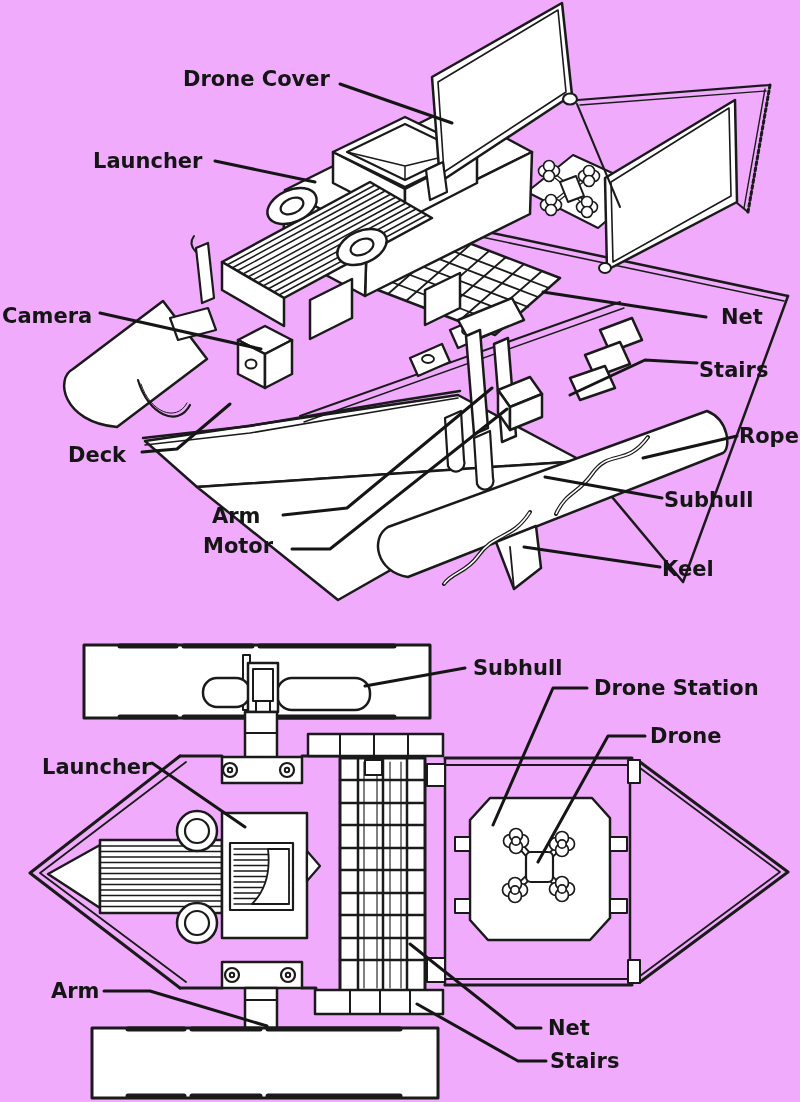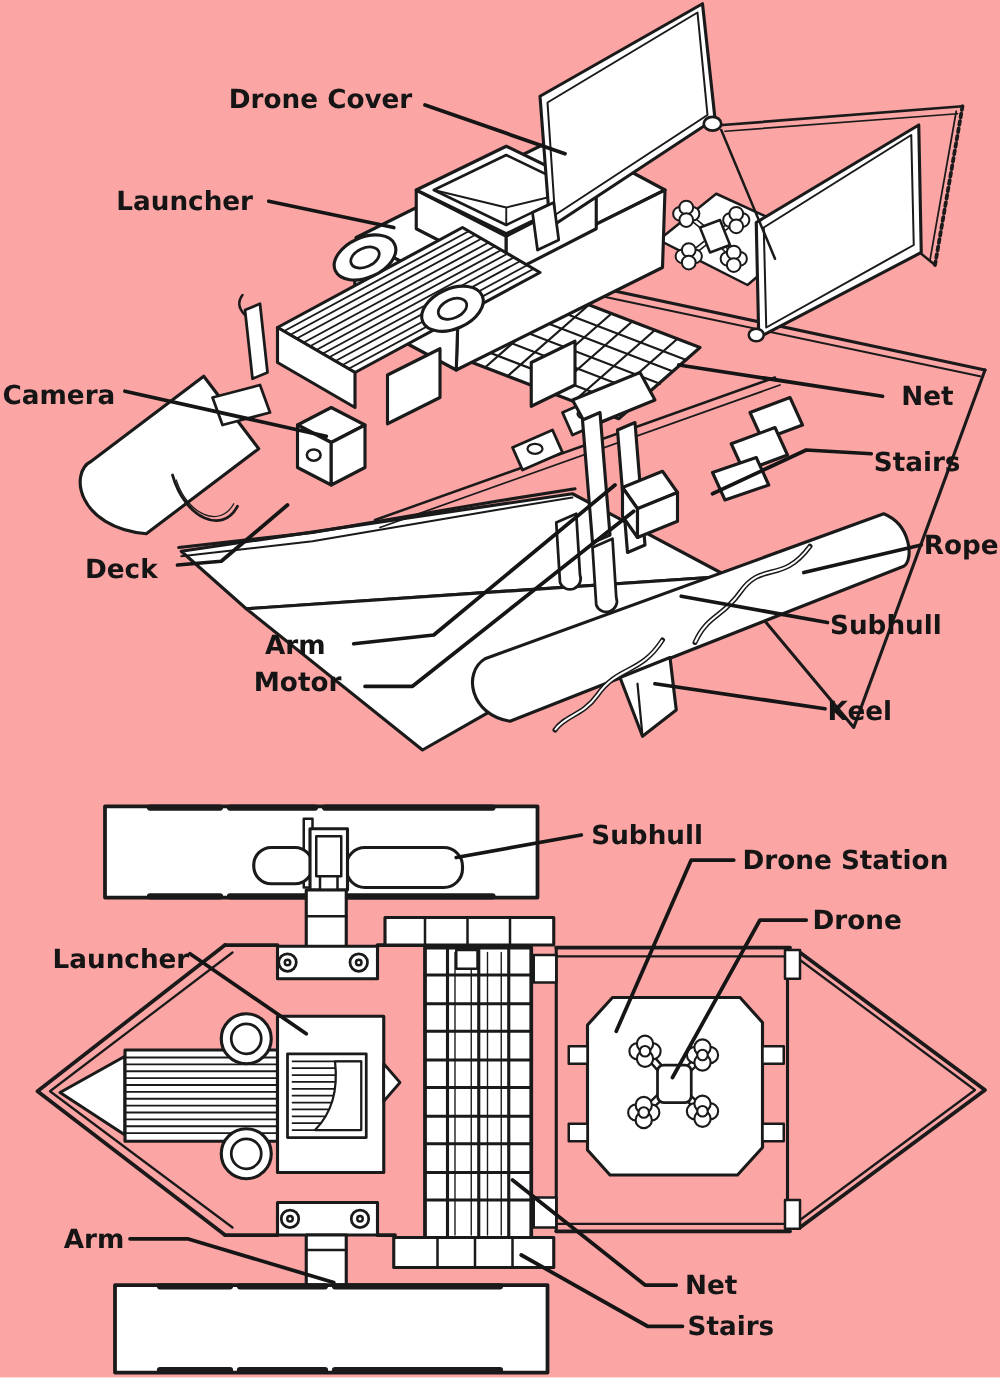--- a/index.html
+++ b/index.html
@@ -1,16 +1,16 @@
 <!DOCTYPE html>
 <html><head>
 <meta charset="utf-8">
 <style>
   html,body{margin:0;padding:0;background:#ffffff;}
-  .page{position:relative;width:800px;height:1102px;background:#fca5a5;overflow:hidden;
+  .page{position:relative;width:800px;height:1102px;background:#f0abfc;overflow:hidden;
         font-family:"DejaVu Sans","Liberation Sans",sans-serif;}
   svg{display:block}
   .lbl{font-family:"DejaVu Sans","Liberation Sans",sans-serif;
        font-weight:bold;font-size:21px;fill:#151515;letter-spacing:0px;}
   .ln{stroke:#1a1a1a;fill:none;stroke-linecap:round;stroke-linejoin:round;}
   .fw{fill:#ffffff;stroke:#1a1a1a;stroke-linejoin:round;}
   .leader{stroke:#151515;stroke-width:3;fill:none;stroke-linecap:round;stroke-linejoin:round;}
 </style>
 </head>
 <body>

